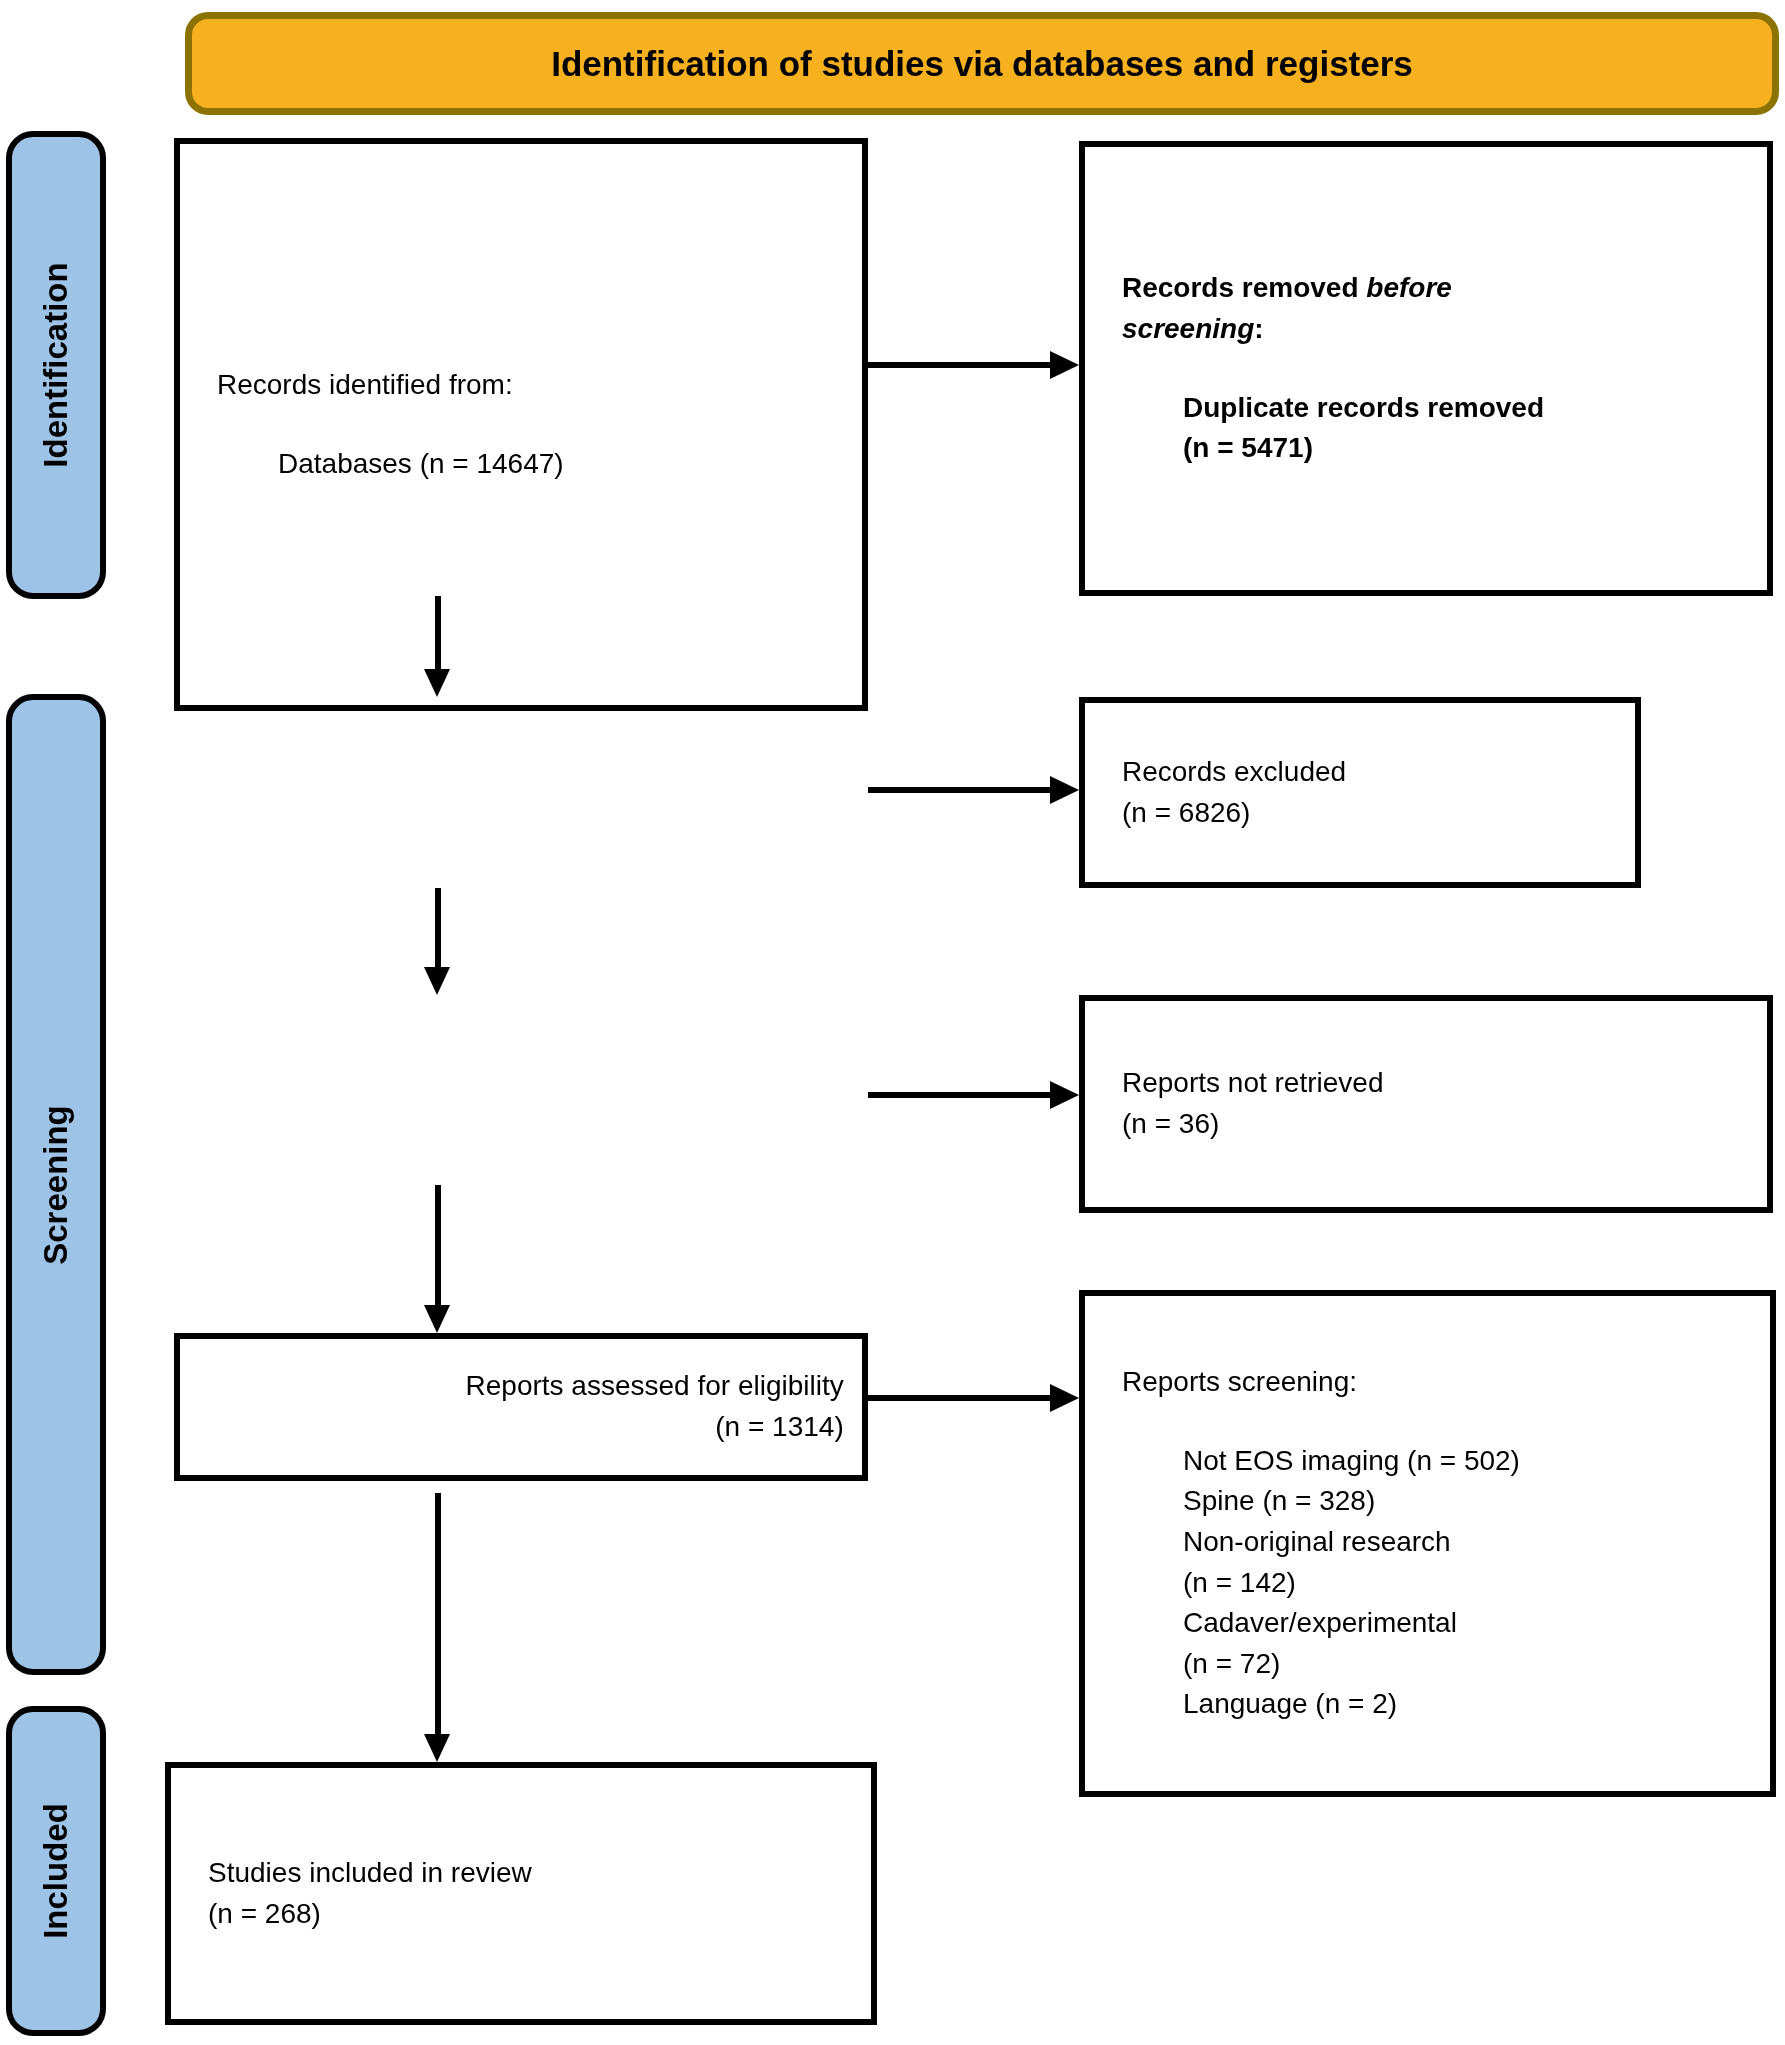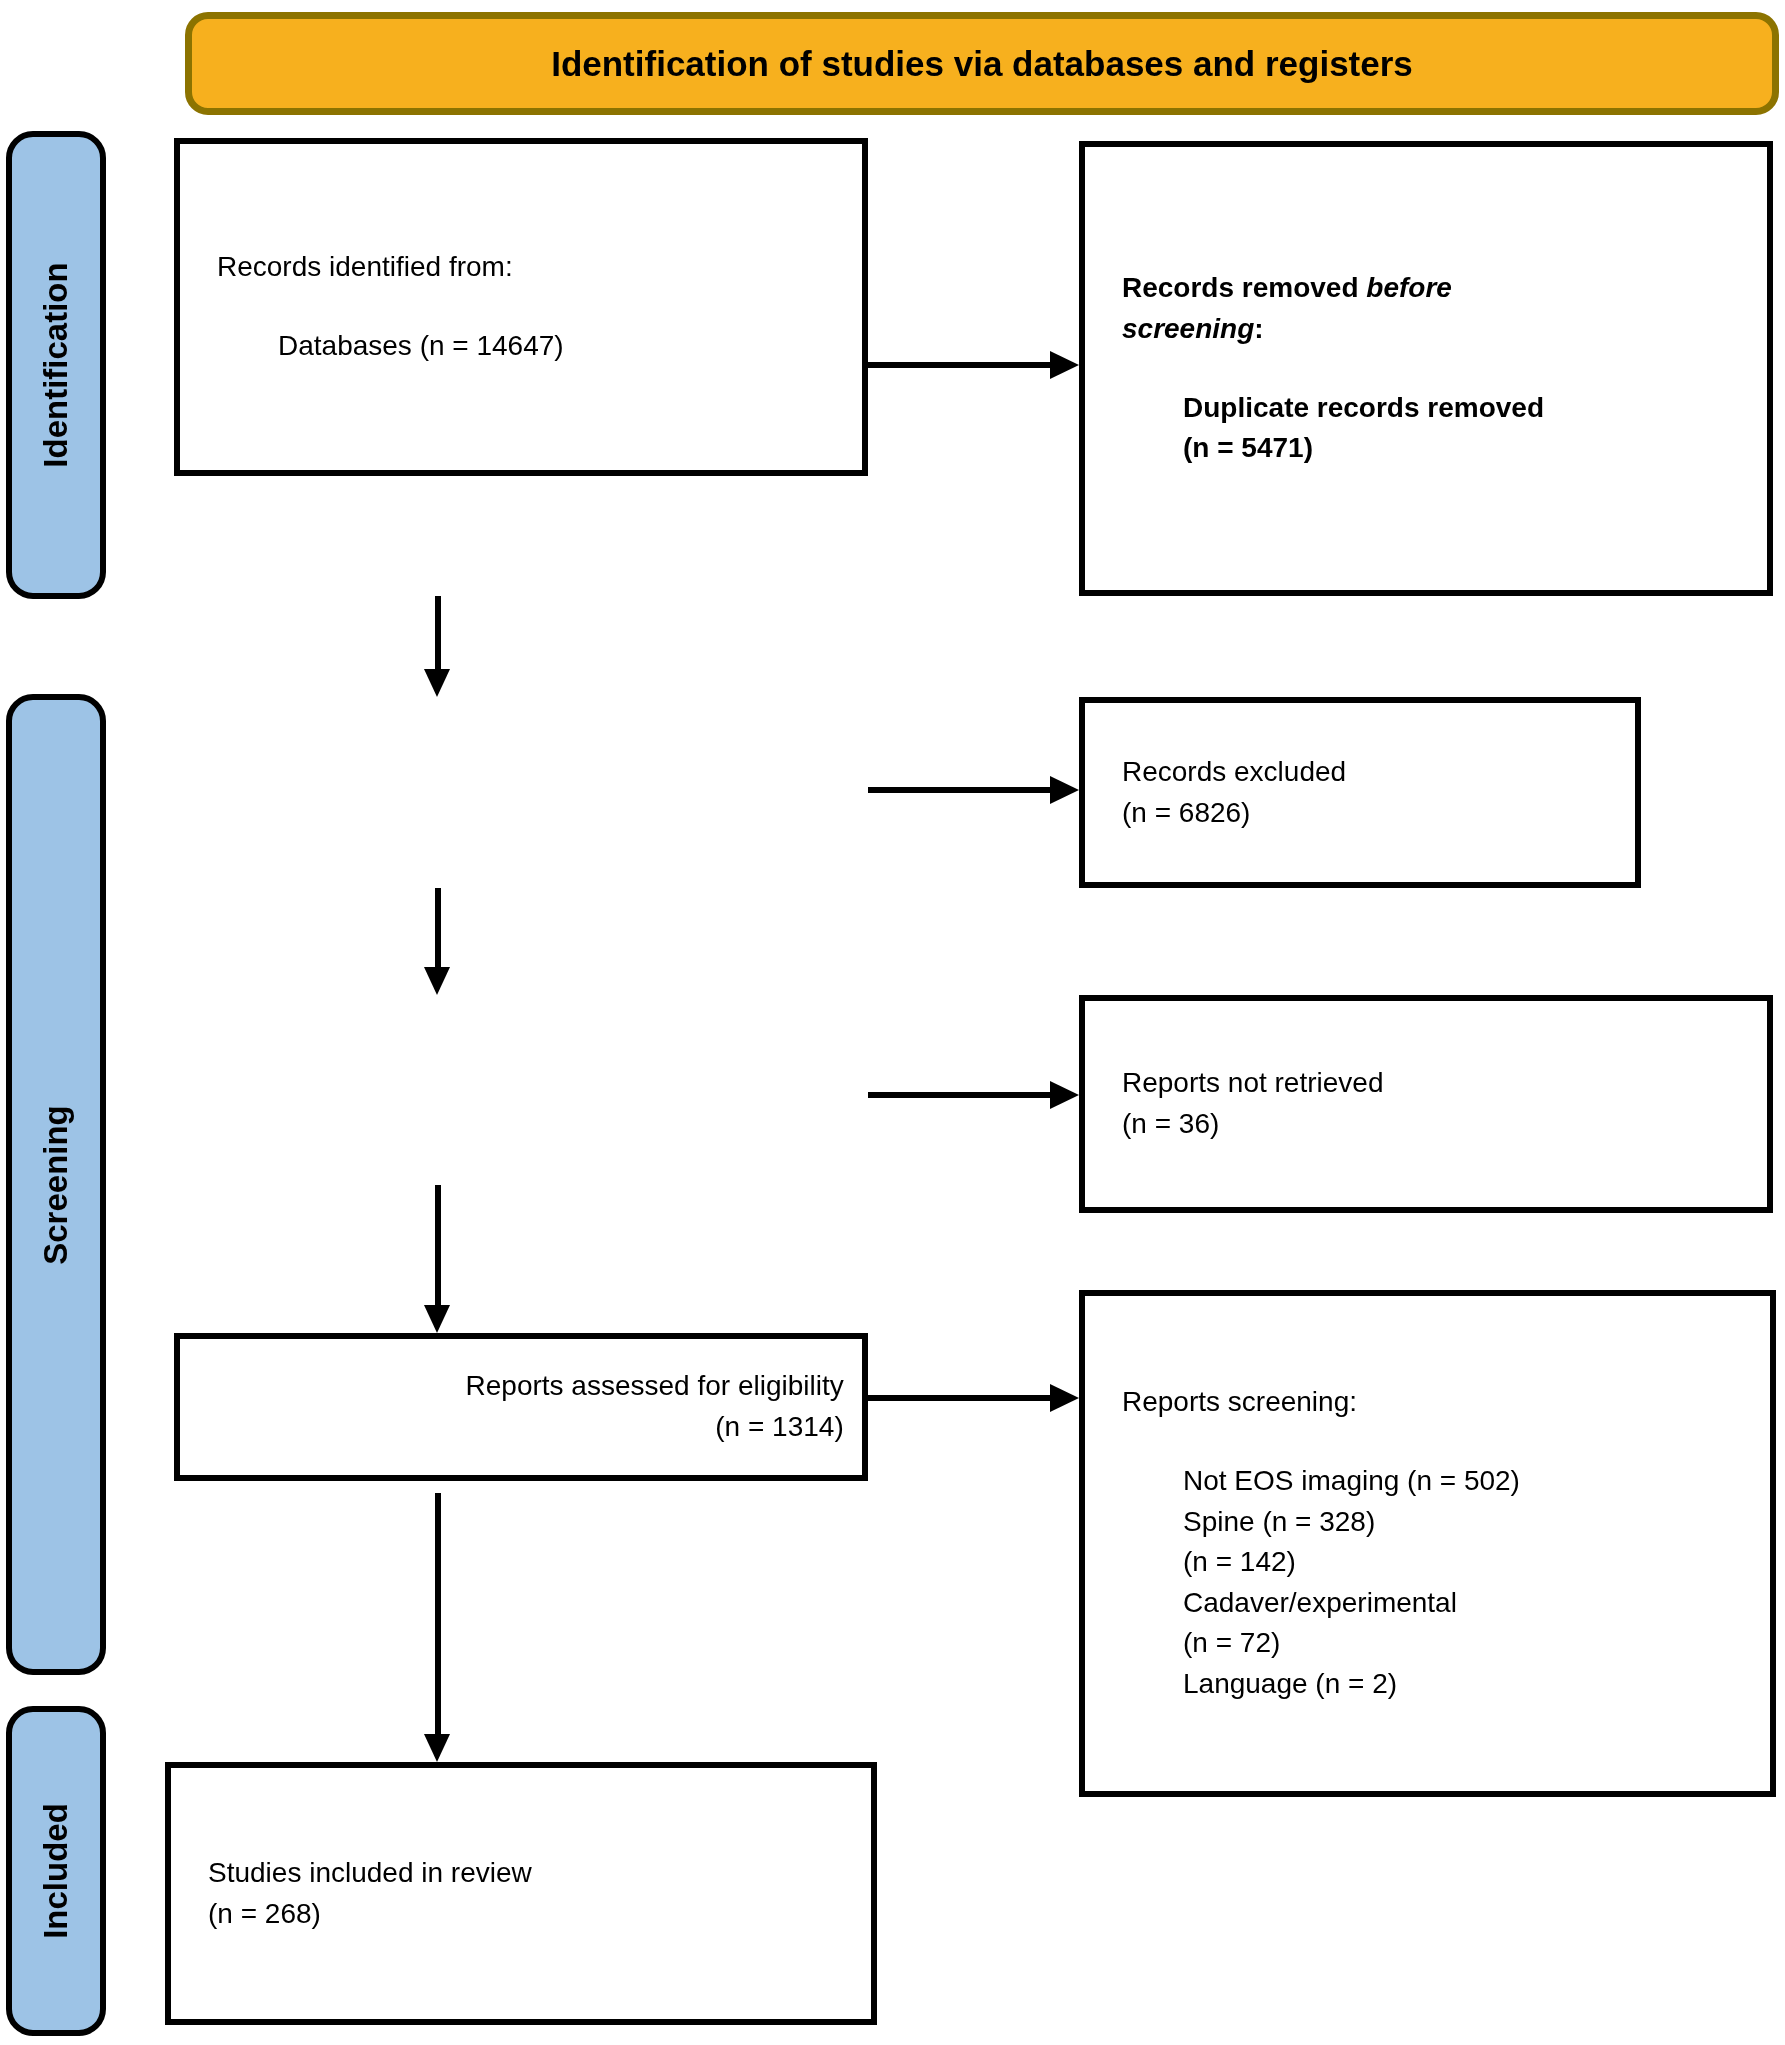--- a/index.html
+++ b/index.html
@@ -38,21 +38,21 @@
     position:absolute;
     background:#fff;border:6.7px solid #000;
     box-sizing:border-box;
     display:flex;flex-direction:column;justify-content:center;
     font-size:28px;line-height:1.45;
     padding:12.2px 18.3px 12.2px 37px;
   }
   .indent{margin-left:61px;}
   .gap{margin-top:38px;}
   .it{font-style:italic;}
-  #box-identified{left:174px;top:138px;width:694px;height:338px;}
+  #box-identified{left:174px;top:138px;width:694px;height:573px;}
   #box-removed{left:1079px;top:141px;width:694px;height:455px;font-weight:bold;}
   #box-screened{left:174px;top:697px;width:694px;height:191px;}
   #box-excluded{left:1079px;top:697px;width:562px;height:191px;}
   #box-sought{left:174px;top:995px;width:694px;height:190px;}
   #box-notretrieved{left:1079px;top:995px;width:694px;height:218px;}
   #box-assessed{left:174px;top:1333px;width:694px;height:148px;align-items:flex-end;}
   #box-reports-excluded{left:1079px;top:1290px;width:697px;height:507px;}
   #box-included-review{left:165px;top:1762px;width:712px;height:263px;}
   
   .vline{position:absolute;left:435px;width:5.5px;background:#000;}
@@ -117,20 +117,21 @@
 
   <div class="fbox" id="box-assessed">
     <div>Reports assessed for eligibility</div>
     <div>(n = 1314)</div>
   </div>
 
   <div class="fbox" id="box-reports-excluded">
     <div>Reports screening:</div>
     <div class="indent gap">Not EOS imaging (n = 502)</div>
     <div class="indent">Spine (n = 328)</div>
+    <div class="indent">Non-original research</div>
     <div class="indent">(n = 142)</div>
     <div class="indent">Cadaver/experimental</div>
     <div class="indent">(n = 72)</div>
     <div class="indent">Language (n = 2)</div>
   </div>
 
   <div class="fbox" id="box-included-review">
     <div>Studies included in review</div>
     <div>(n = 268)</div>
   </div>

